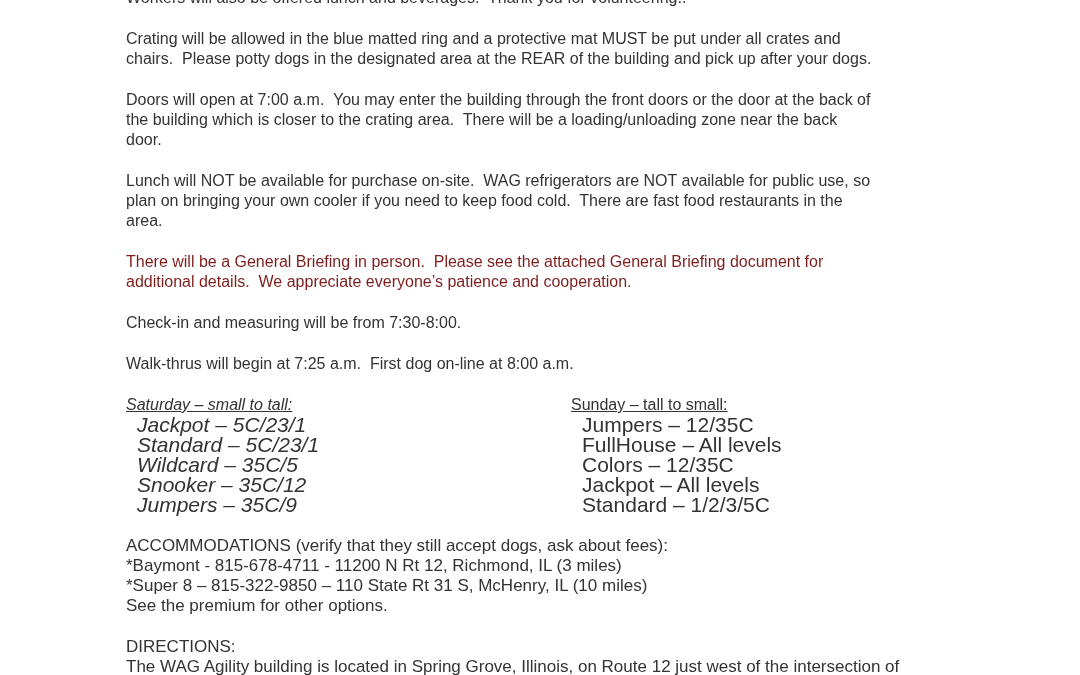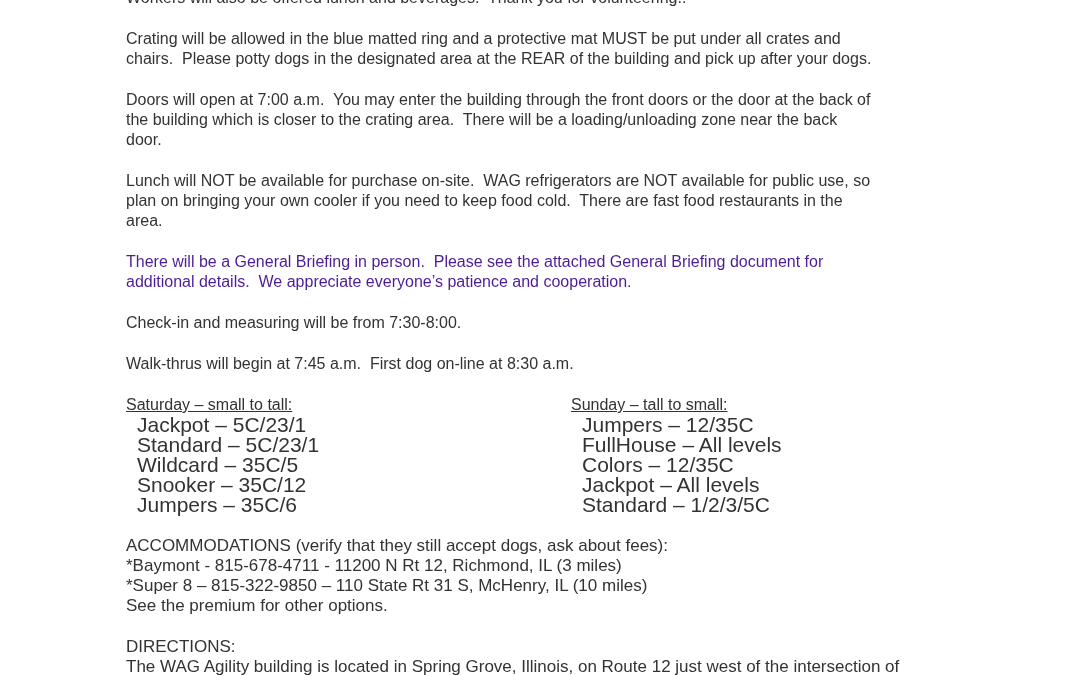--- a/index.html
+++ b/index.html
@@ -25,30 +25,31 @@
   .para {
     font-size: 16px;
     line-height: 20px;
     white-space: pre;
     margin: 0 0 21px 0;
   }
   .cut-top {
     margin-top: -12px;
   }
   .red {
-    color: #4c1d95;
+    color: #7f1d1d;
   }
   .u {
   }
   .schedule {
     display: flex;
     margin: 0 0 21px 0;
   }
   .schedule .col-sat {
     width: 445px;
+    font-style: italic;
   }
   .sched-hdr {
     font-size: 16px;
     line-height: 20px;
     white-space: pre;
     text-decoration: underline;
   }
   .sched-item {
     font-size: 21px;
     line-height: 20px;
@@ -83,30 +84,30 @@
 
   <p class="para">Lunch will NOT be available for purchase on-site.  WAG refrigerators are NOT available for public use, so
 plan on bringing your own cooler if you need to keep food cold.  There are fast food restaurants in the
 area.</p>
 
   <p class="para red">There will be a General Briefing in person.  Please see the attached General Briefing document for
 additional details.  We appreciate everyone’s patience and cooperation.</p>
 
   <p class="para">Check-in and measuring will be from 7:30-8:00.</p>
 
-  <p class="para">Walk-thrus will begin at 7:45 a.m.  First dog on-line at 8:30 a.m.</p>
+  <p class="para">Walk-thrus will begin at 7:25 a.m.  First dog on-line at 8:00 a.m.</p>
 
   <div class="schedule">
     <div class="col-sat">
       <div class="sched-hdr">Saturday – small to tall:</div>
       <div class="sched-item">Jackpot – 5C/23/1</div>
       <div class="sched-item">Standard – 5C/23/1</div>
       <div class="sched-item">Wildcard – 35C/5</div>
       <div class="sched-item">Snooker – 35C/12</div>
-      <div class="sched-item">Jumpers – 35C/6</div>
+      <div class="sched-item">Jumpers – 35C/9</div>
     </div>
     <div class="col-sun">
       <div class="sched-hdr">Sunday – tall to small:</div>
       <div class="sched-item">Jumpers – 12/35C</div>
       <div class="sched-item">FullHouse – All levels</div>
       <div class="sched-item">Colors – 12/35C</div>
       <div class="sched-item">Jackpot – All levels</div>
       <div class="sched-item">Standard – 1/2/3/5C</div>
     </div>
   </div>

